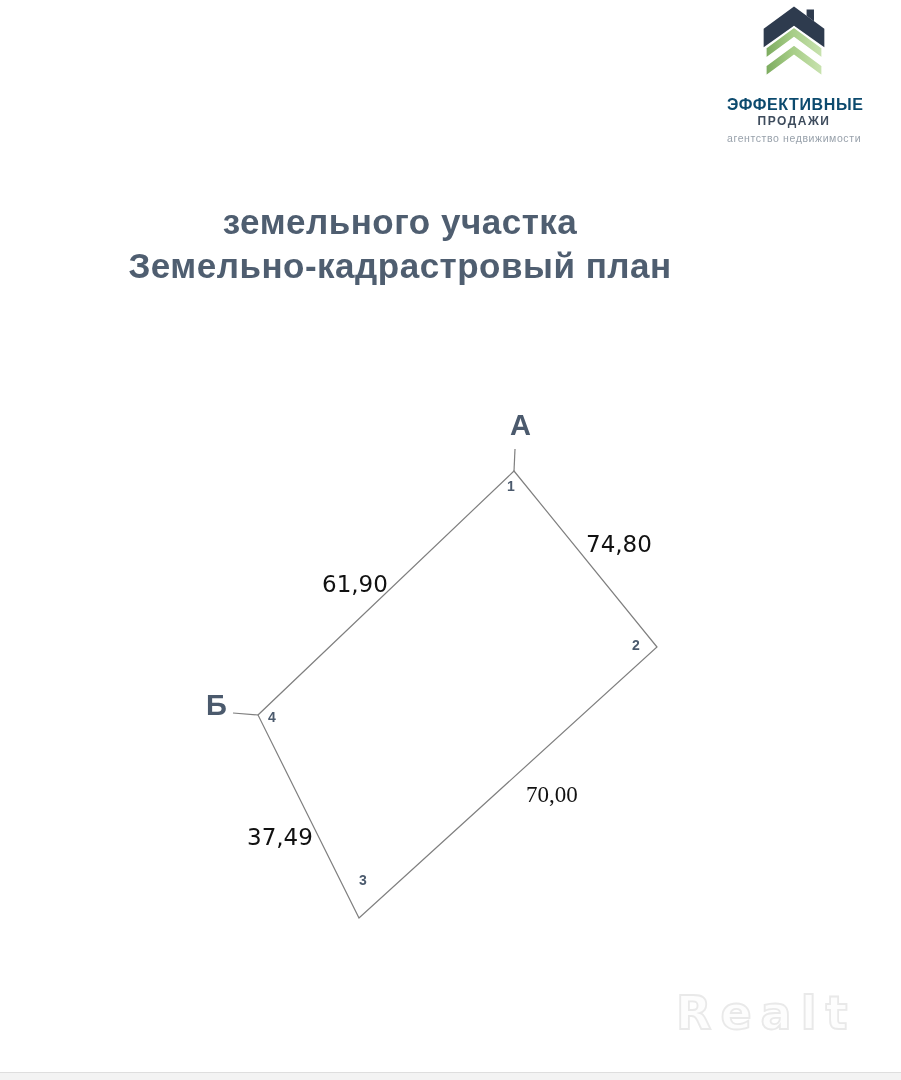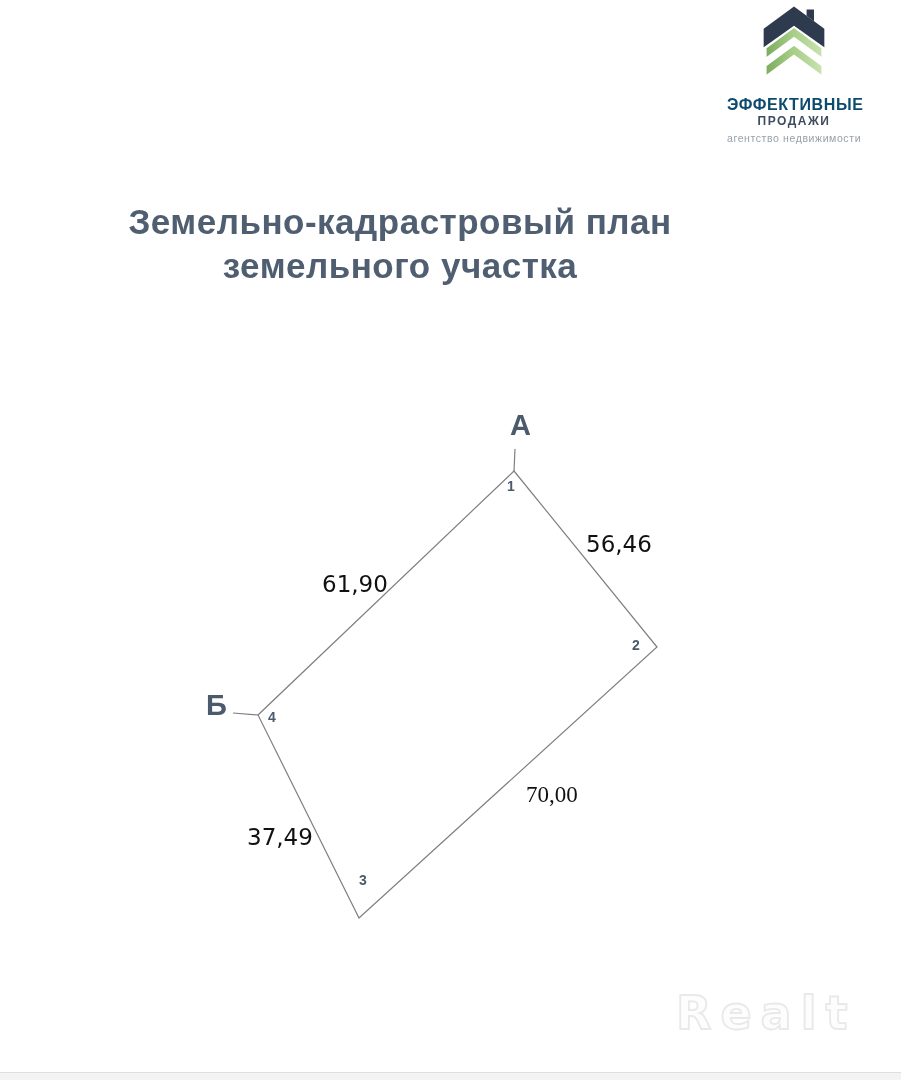--- a/index.html
+++ b/index.html
@@ -149,39 +149,39 @@
       <polygon points="50,30 88,58 88,72 50,44 12,72 12,58" fill="url(#greenGrad)" stroke="#ffffff" stroke-width="2"></polygon>
 
       <polygon points="50,54 88,82 88,96 50,68 12,96 12,82" fill="url(#greenGrad)" stroke="#ffffff" stroke-width="2"></polygon>
     </svg>
     <div class="logo-line1">ЭФФЕКТИВНЫЕ</div>
     <div class="logo-line2">ПРОДАЖИ</div>
     <div class="logo-tagline">агентство недвижимости</div>
   </div>
 
   <div class="title">
+    <div>земельного участка</div>
     <div>Земельно-кадрастровый план</div>
-    <div>земельного участка</div>
   </div>
 
   <svg class="plan-lines" viewBox="0 0 901 1080" aria-hidden="true">
     <polygon points="514,471 657,647 359,918 258,715"></polygon>
     <line x1="515" y1="449" x2="514" y2="471"></line>
     <line x1="233" y1="713" x2="258" y2="715"></line>
   </svg>
 
   <div class="corner-label" style="left:510px; top:411px;">А</div>
   <div class="corner-label" style="left:206px; top:691px;">Б</div>
 
   <div class="vertex-label" style="left:507px; top:479px;">1</div>
   <div class="vertex-label" style="left:632px; top:638px;">2</div>
   <div class="vertex-label" style="left:359px; top:873px;">3</div>
   <div class="vertex-label" style="left:268px; top:710px;">4</div>
 
-  <div class="measure-label" style="left:586px; top:533px;">56,46</div>
+  <div class="measure-label" style="left:586px; top:533px;">74,80</div>
   <div class="measure-label" style="left:322px; top:573px;">61,90</div>
   <div class="measure-label" style="left:526px; top:783px;font-family:Liberation Serif, serif;">70,00</div>
   <div class="measure-label" style="left:247px; top:826px;">37,49</div>
 
   <div class="watermark">Realt</div>
 
   <div class="bottom-strip"></div>
 
 </div>
 

